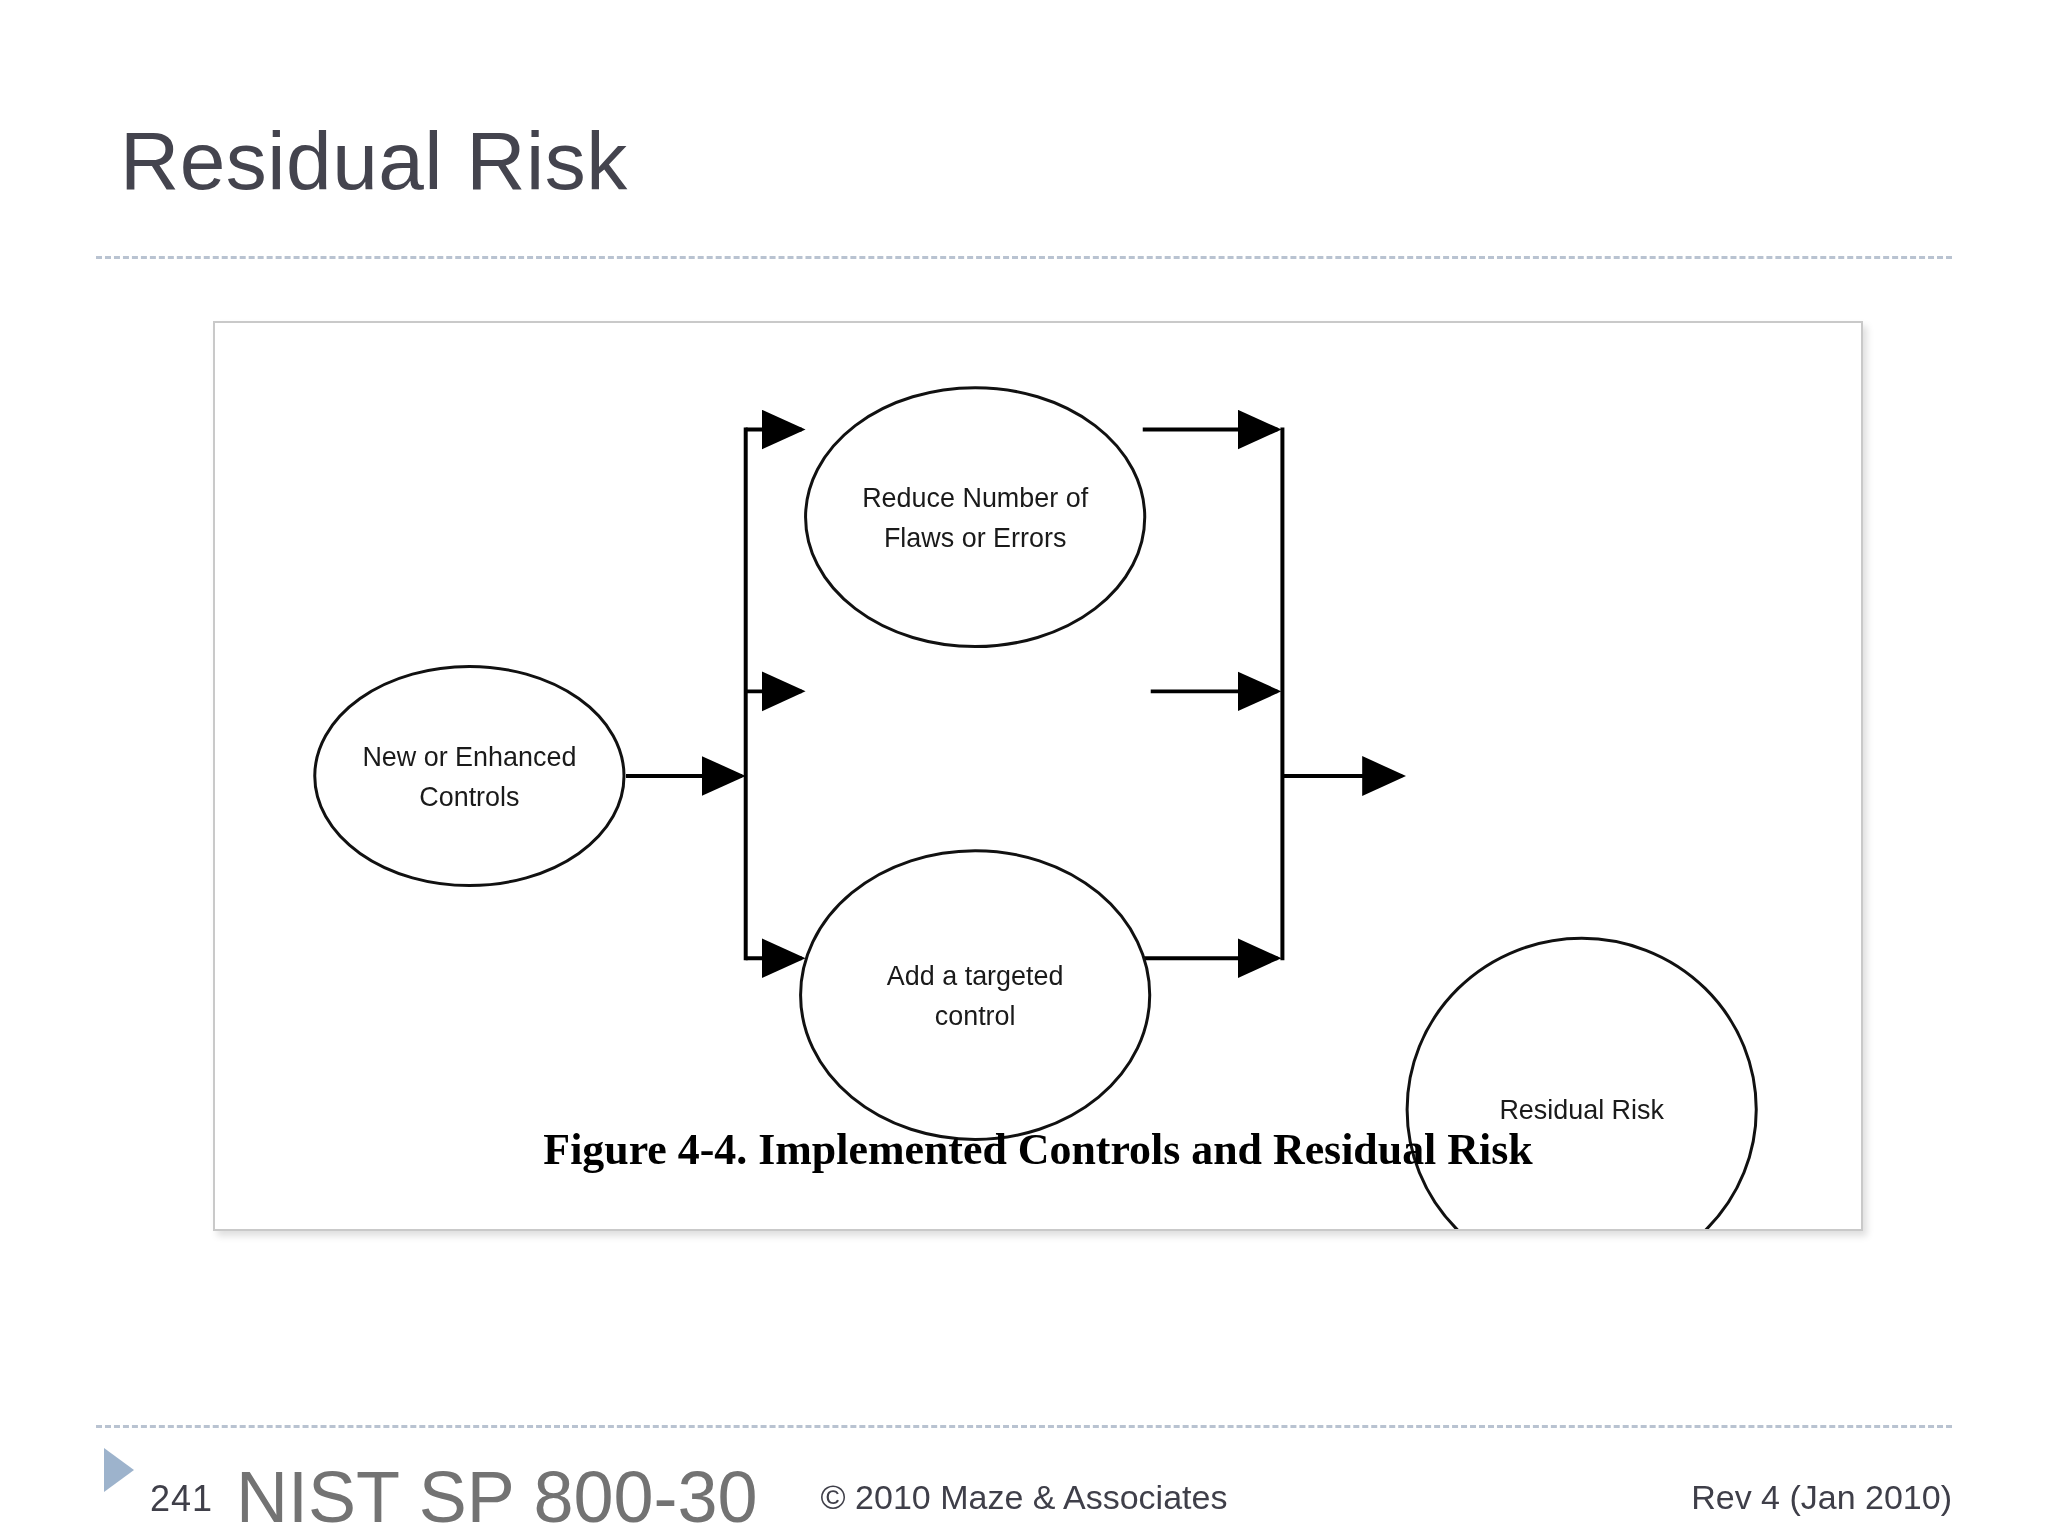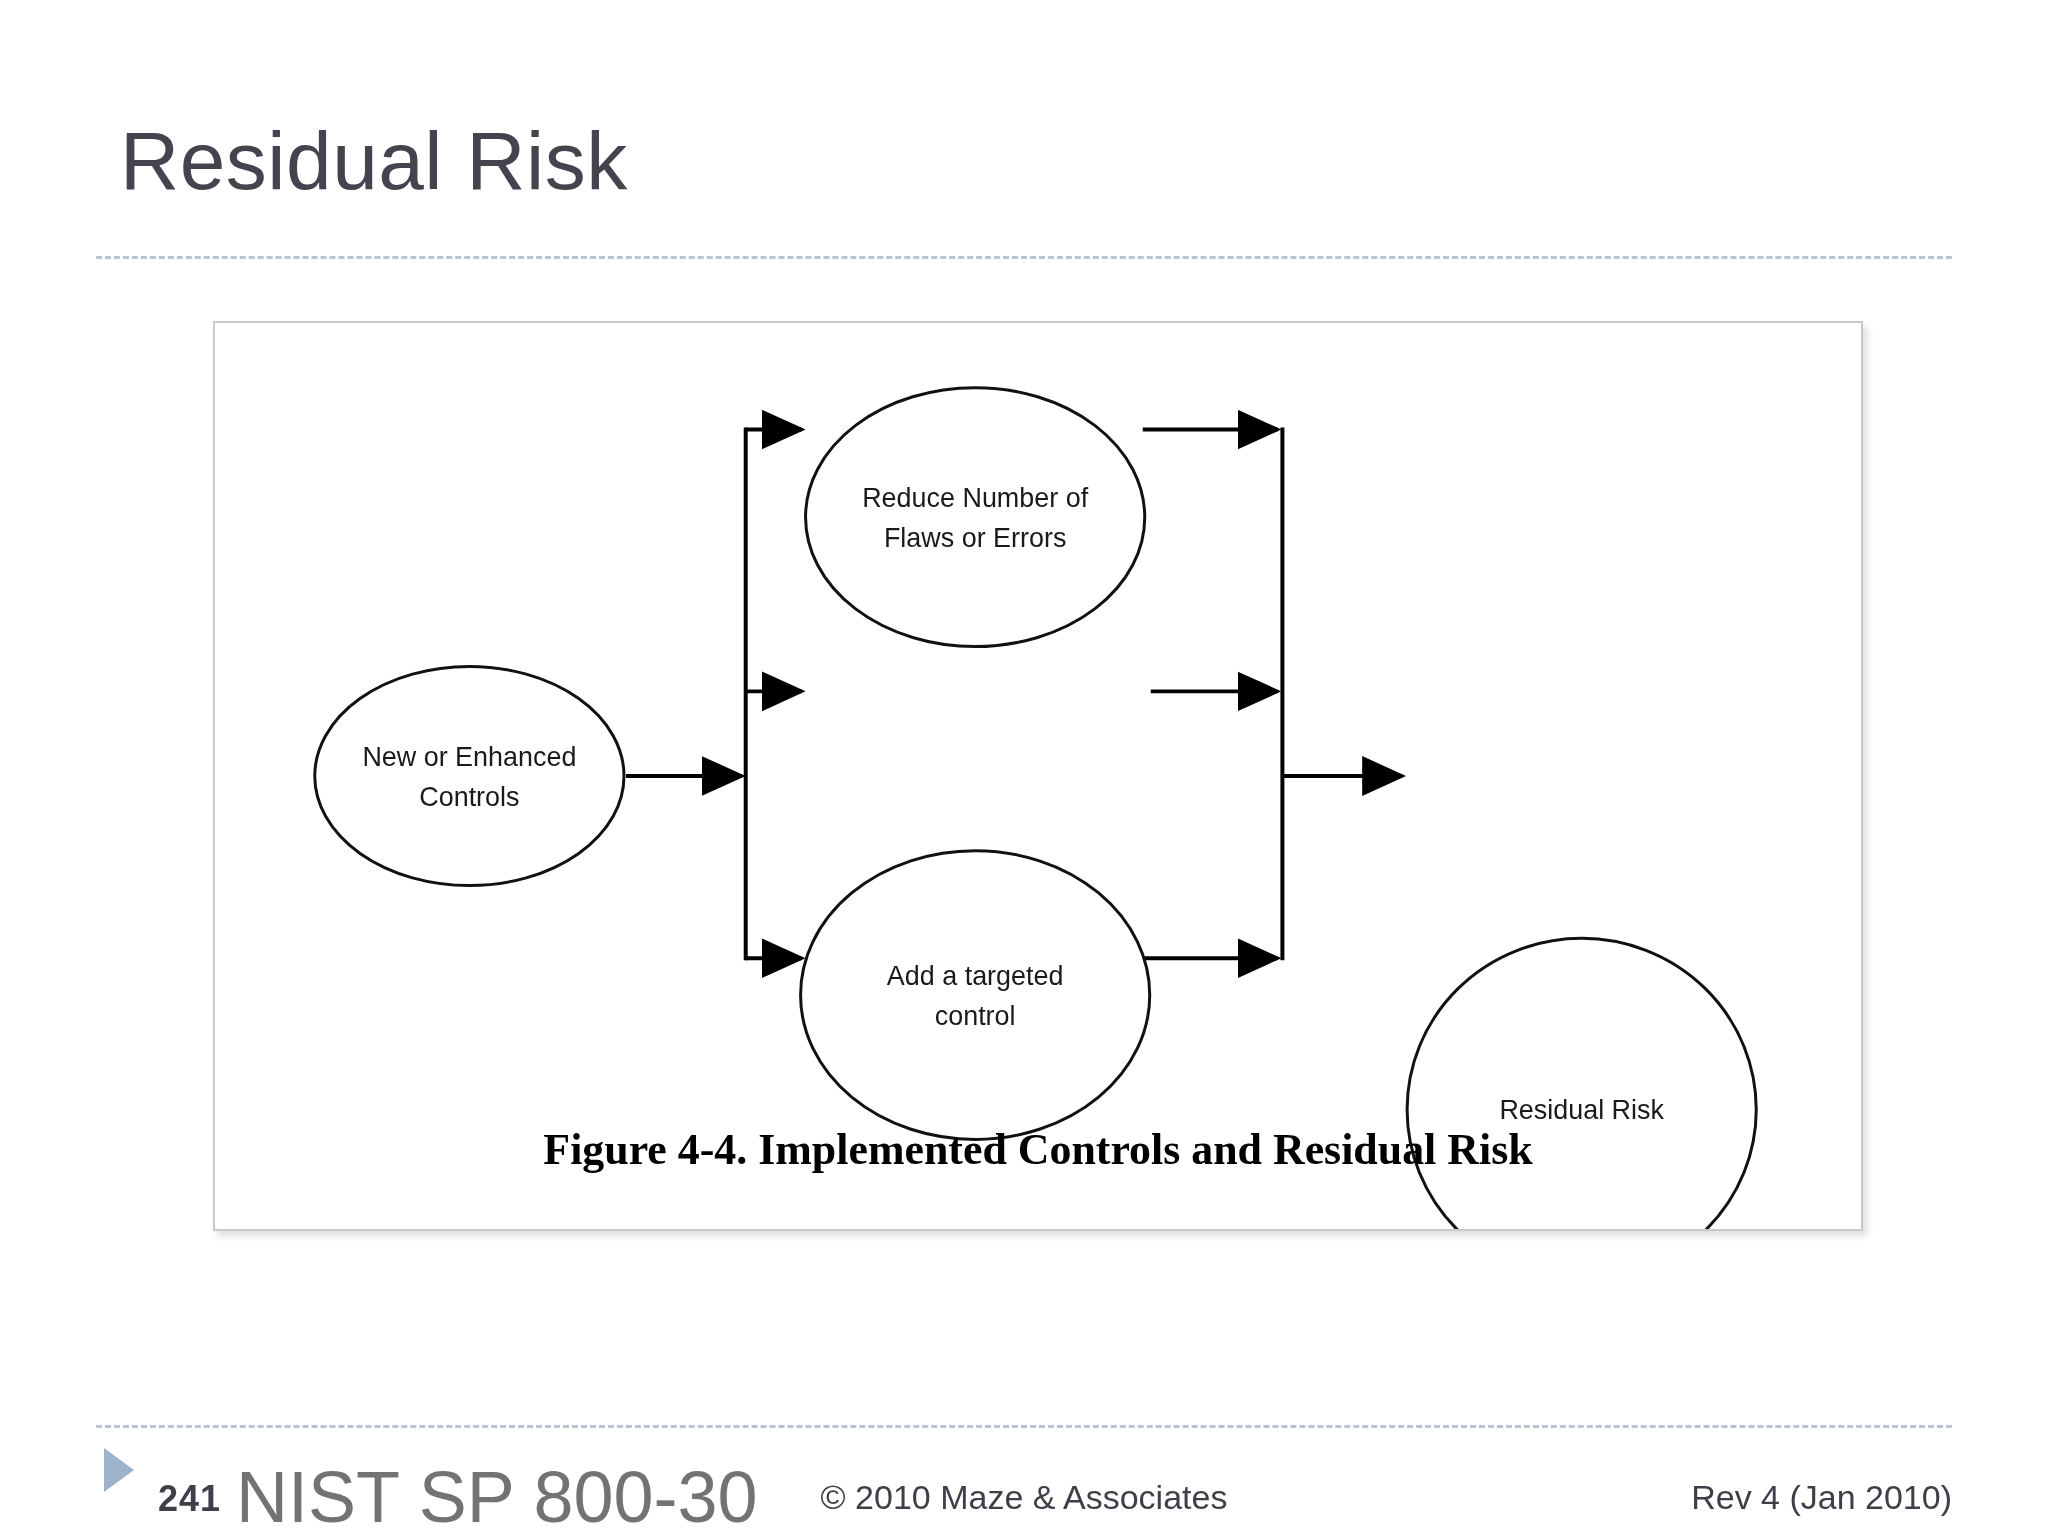--- a/index.html
+++ b/index.html
@@ -93,26 +93,25 @@
     left: 104px;
     top: 1448px;
     width: 0;
     height: 0;
     border-left: 30px solid #9db3cc;
     border-top: 22px solid transparent;
     border-bottom: 22px solid transparent;
   }
   #footer-pagenum {
     position: absolute;
-    left: 158px;
+    left: 150px;
     top: 1478px;
     font-size: 36px;
     color: #3f3f49;
     letter-spacing: 1px;
-    font-weight: bold;
   }
   #footer-doc {
     position: absolute;
     left: 236px;
     top: 1456px;
     font-size: 72px;
     color: #737373;
     white-space: nowrap;
   }
   #footer-copyright {

